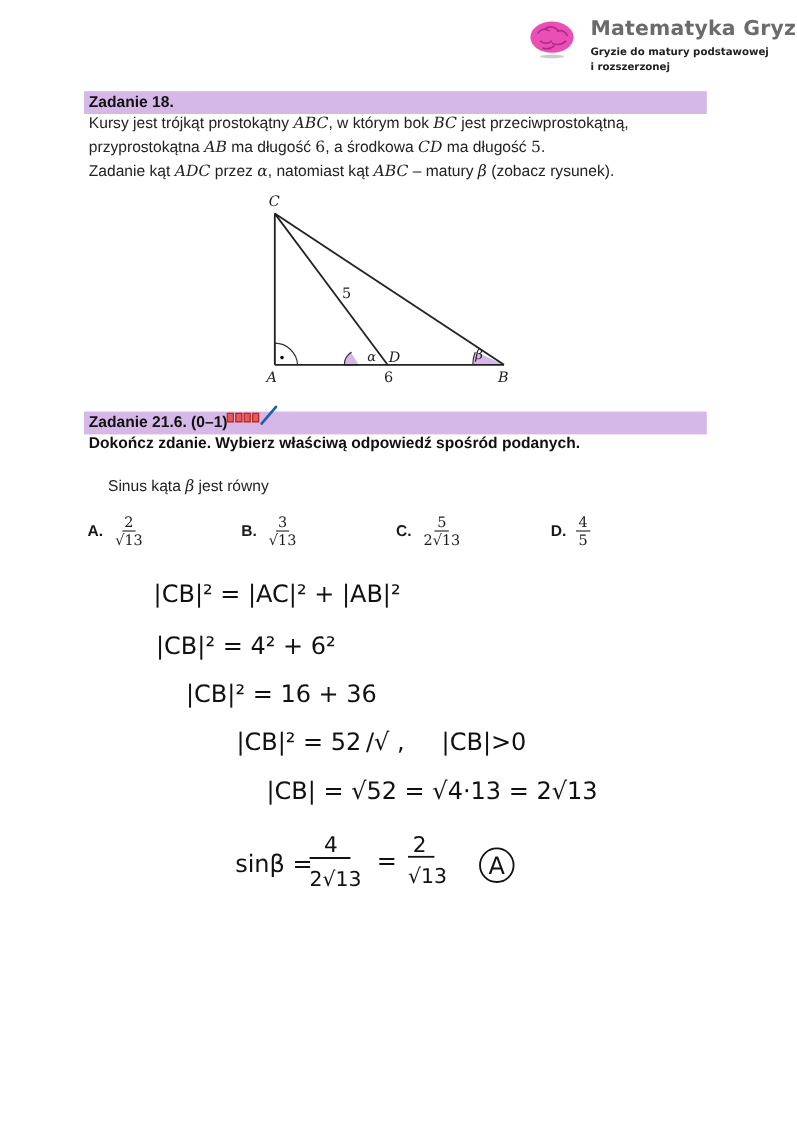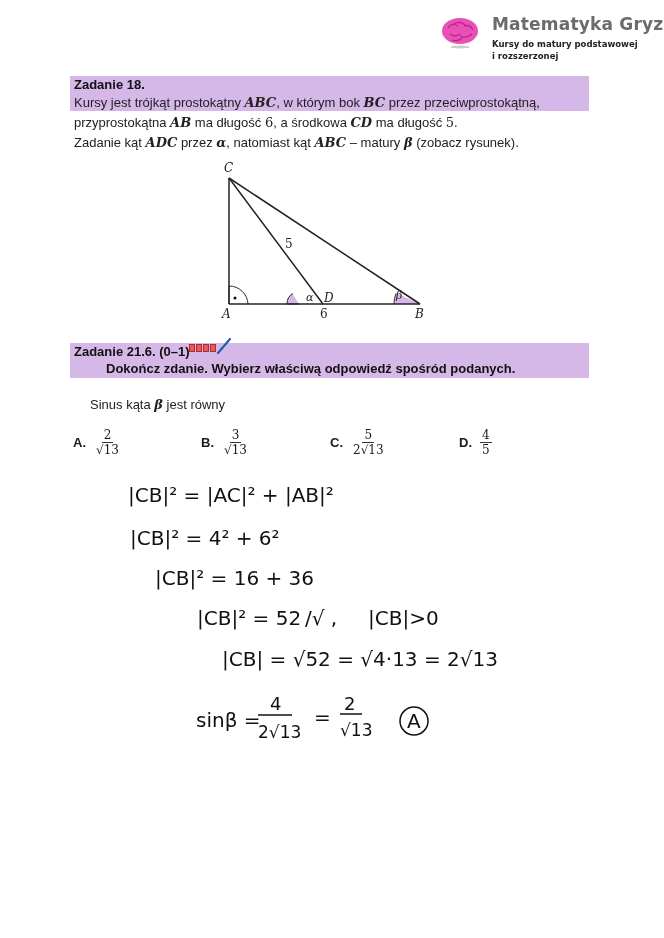--- a/index.html
+++ b/index.html
@@ -1,27 +1,27 @@
 <!DOCTYPE html>
 <html><head>
 <meta charset="utf-8">
 <style>
   html,body{margin:0;padding:0;background:#fff;}
   body{width:664px;height:938px;position:relative;overflow:hidden;font-family:"Liberation Sans",sans-serif;color:#1a1a1a;}
   .logo{position:absolute;left:440px;top:12px;width:222px;height:50px;}
   .brain{position:absolute;left:0;top:4px;width:40px;height:34px;}
   .logo-title{position:absolute;left:52px;top:2px;font-family:"DejaVu Sans",sans-serif;font-weight:bold;font-size:17px;color:#6b6b6b;letter-spacing:0.2px;white-space:nowrap;}
   .logo-sub{position:absolute;left:52px;top:26px;font-family:"DejaVu Sans",sans-serif;font-weight:bold;font-size:8.5px;line-height:12px;color:#222;width:170px;}
-  .bar{position:absolute;left:70px;width:519px;height:35px;background:#d5b8e8;}
+  .bar{position:absolute;left:70px;width:519px;height:19px;background:#d5b8e8;}
   .bar-text{position:absolute;left:4px;top:1px;font-weight:bold;font-size:13px;color:#111;white-space:nowrap;}
   .para{position:absolute;left:74px;font-size:13px;line-height:20px;color:#222;white-space:nowrap;}
-  .m{font-family:"DejaVu Serif",serif;font-style:italic;font-size:13px;font-weight:bold;}
+  .m{font-family:"DejaVu Serif",serif;font-style:italic;font-size:13px;}
   .mr{font-family:"DejaVu Serif",serif;font-size:13px;}
   .fig{position:absolute;left:210px;top:158px;width:230px;height:165px;}
-  .instr{position:absolute;left:74px;top:361px;font-weight:bold;font-size:13px;color:#111;white-space:nowrap;margin-left:32px;}
+  .instr{position:absolute;left:74px;top:361px;font-weight:bold;font-size:13px;color:#111;white-space:nowrap;}
   .question{position:absolute;left:90px;top:397px;font-size:13px;color:#222;white-space:nowrap;}
   .opt{position:absolute;top:428px;display:flex;align-items:center;}
   .opt-letter{font-weight:bold;font-size:13px;margin-right:8px;}
   .frac{display:inline-flex;flex-direction:column;align-items:center;font-family:"DejaVu Serif",serif;font-size:12px;line-height:14px;}
   .frac .num{padding:0 2px;border-bottom:1px solid #333;}
   .frac .den{padding:0 2px;}
   .hand{position:absolute;left:0;top:0;width:664px;height:938px;}
   .hand text{font-family:"DejaVu Sans",sans-serif;}
   .pen-icon{position:absolute;left:216px;top:337px;width:16px;height:18px;}
   .stamps{position:absolute;left:189px;top:344px;width:28px;height:9px;display:flex;gap:1px;}
@@ -31,31 +31,31 @@
 <body>
 
 <div class="logo">
   <svg class="brain" viewBox="0 0 40 34">
     <ellipse cx="20" cy="15" rx="18" ry="13" fill="#e94fb5"></ellipse>
     <path d="M8 12 q4 -6 10 -2 M14 8 q6 -4 12 2 M24 10 q6 -2 9 4 M10 18 q5 4 10 0 M20 20 q6 3 12 -2 M12 24 q6 2 10 -2" stroke="#b5278a" stroke-width="1.3" fill="none"></path>
     <ellipse cx="20" cy="31" rx="10" ry="1.5" fill="#ccc"></ellipse>
   </svg>
   <div class="logo-title">Matematyka Gryzie</div>
   <div class="logo-sub">
-    <div>Kursy do matury podstawowej</div>
+    <div>Gryzie do matury podstawowej</div>
     <div>i rozszerzonej</div>
   </div>
 </div>
 
 <div class="bar" style="top:76px;">
   <span class="bar-text">Zadanie 18.</span>
 </div>
 
 <div class="para" style="top:93px;">
-  <span>Kursy jest trójkąt prostokątny </span><span class="m">ABC</span><span>, w którym bok </span><span class="m">BC</span><span> przez przeciwprostokątną,</span>
+  <span>Kursy jest trójkąt prostokątny </span><span class="m">ABC</span><span>, w którym bok </span><span class="m">BC</span><span> jest przeciwprostokątną,</span>
 </div>
 <div class="para" style="top:113px;text-align:center;">
   <span>przyprostokątna </span><span class="m">AB</span><span> ma długość </span><span class="mr">6</span><span>, a środkowa </span><span class="m">CD</span><span> ma długość </span><span class="mr">5</span><span>.</span>
 </div>
 <div class="para" style="top:133px;">
   <span>Zadanie kąt </span><span class="m">ADC</span><span> przez </span><span class="m">α</span><span>, natomiast kąt </span><span class="m">ABC</span><span> – matury </span><span class="m">β</span><span> (zobacz rysunek).</span>
 </div>
 
 <svg class="fig" viewBox="0 0 230 165">
 

